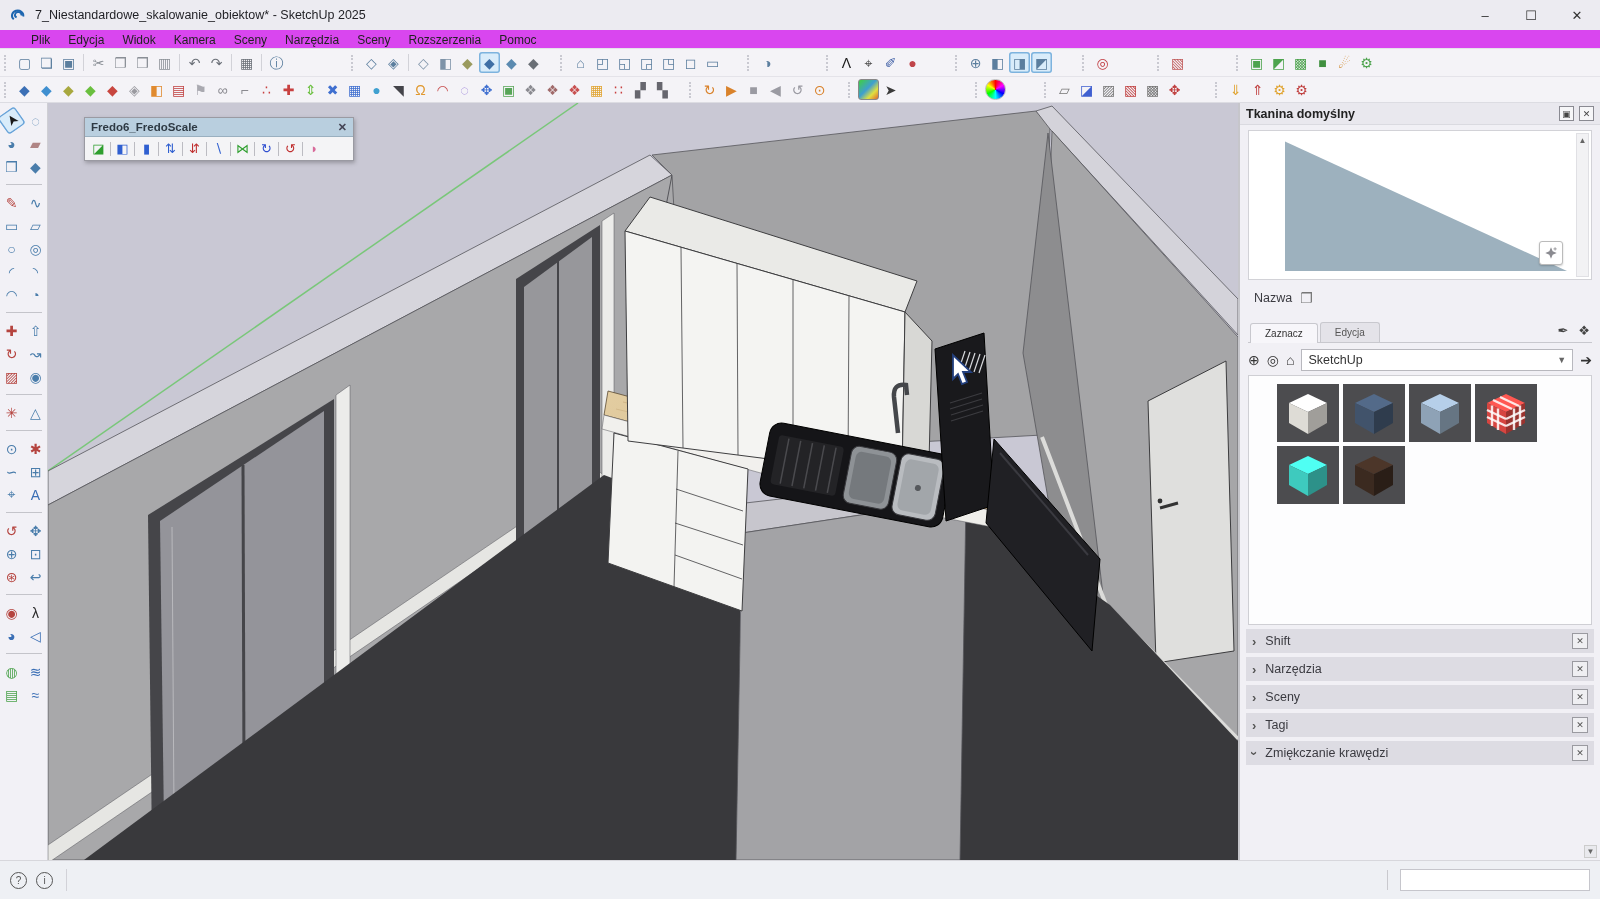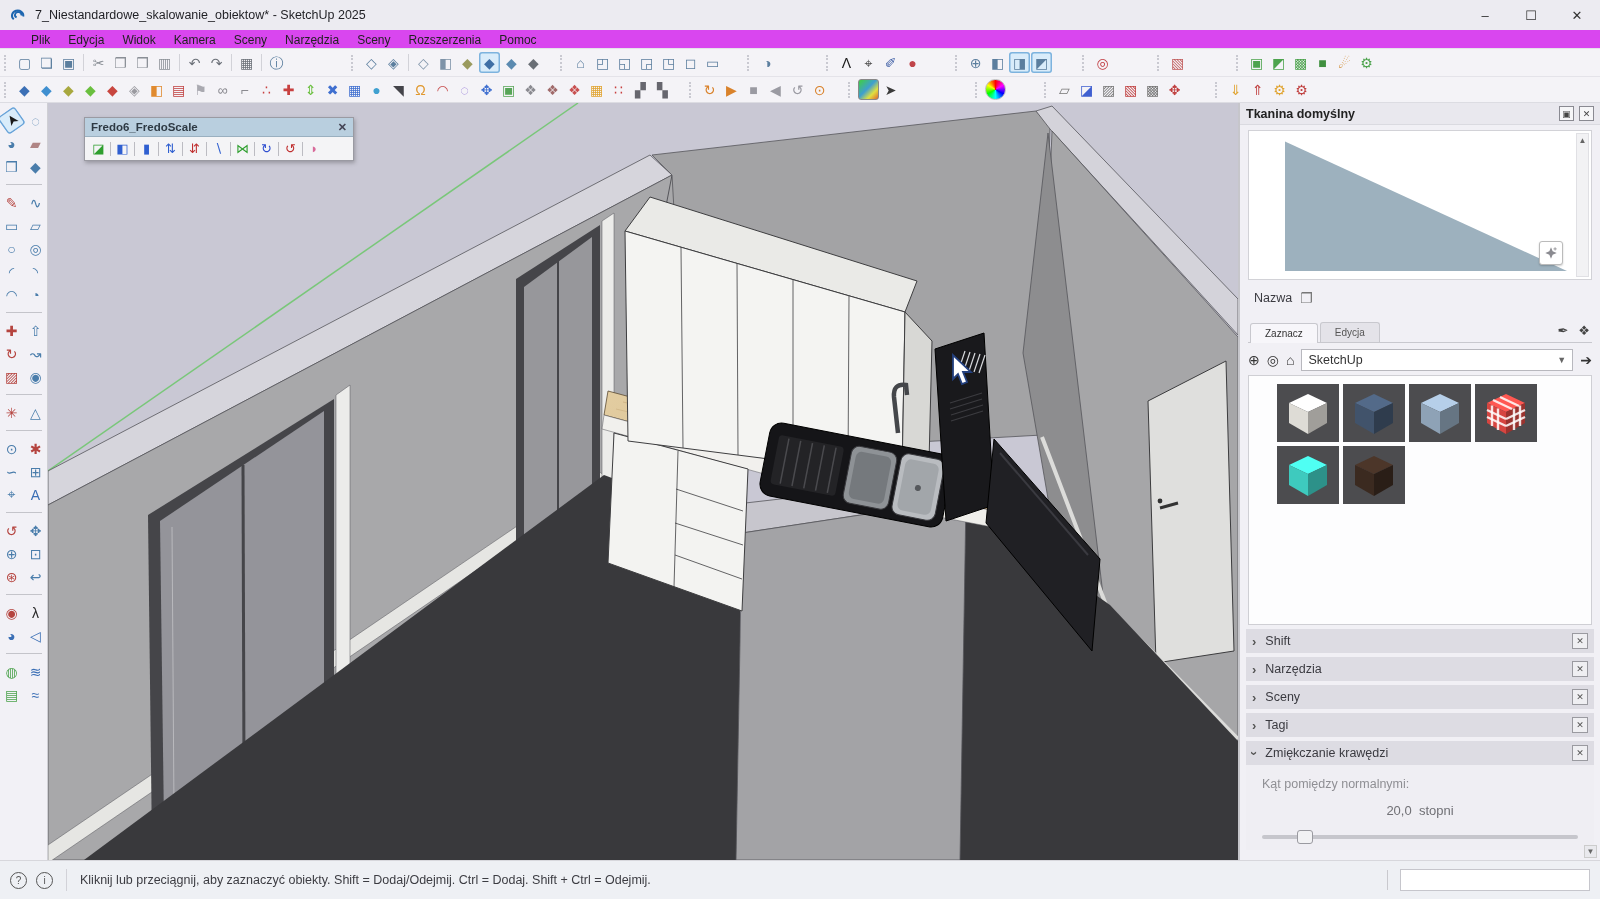--- a/index.html
+++ b/index.html
@@ -620,38 +620,25 @@
           <div class="xbx">✕</div>
         </div>
       </div>
 
     <div class="panel-h">
       <span class="chev open">›</span>
       <span>Zmiękczanie krawędzi</span>
       <span class="sp"></span>
       <div class="xbx">✕</div>
     </div>
-    <div class="soft-body">
-      <div class="soft-label">Kąt pomiędzy normalnymi:</div>
-      <div class="soft-value">
-        <span>20,0</span>&nbsp;
-        <span>stopni</span>
-      </div>
-      <div class="slider">
-        <div class="track"></div>
-        <div class="thumb" id="sliderThumb" style="left: 11%;"></div>
-      </div>
-
-    </div>
     <div class="tray-scroll-dn">▼</div>
   </div>
 </div>
 
 <div class="statusbar">
   <div class="st-ic">?</div>
   <div class="st-ic">i</div>
   <div class="st-div"></div>
-  <span class="st-msg">Kliknij lub przeciągnij, aby zaznaczyć obiekty. Shift = Dodaj/Odejmij. Ctrl = Dodaj. Shift + Ctrl = Odejmij.</span>
   <div class="meas">
     <div class="meas-div"></div>
     <input class="meas-box" value="" style="">
   </div>
 </div>
 
 </body></html>

